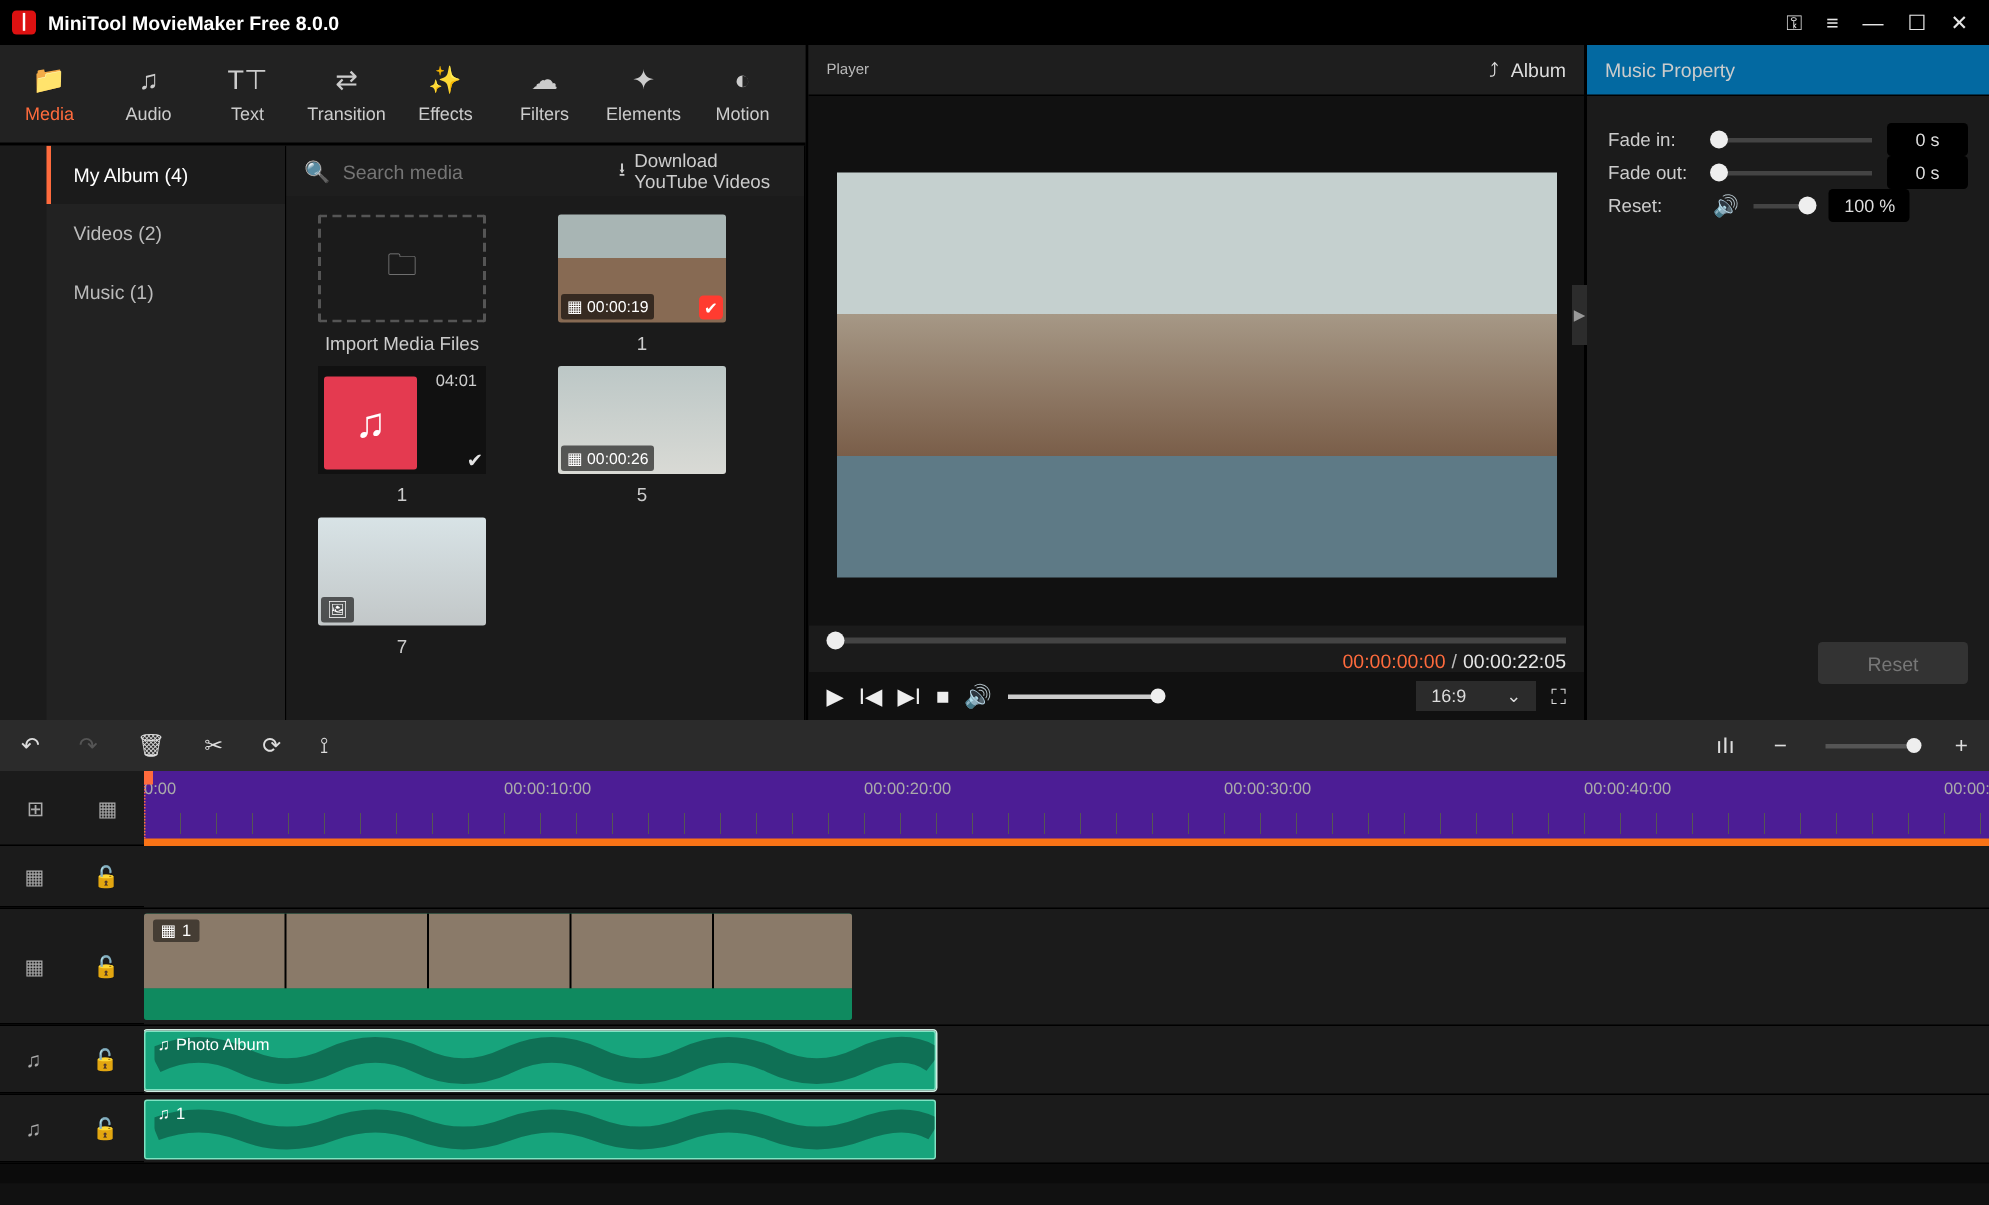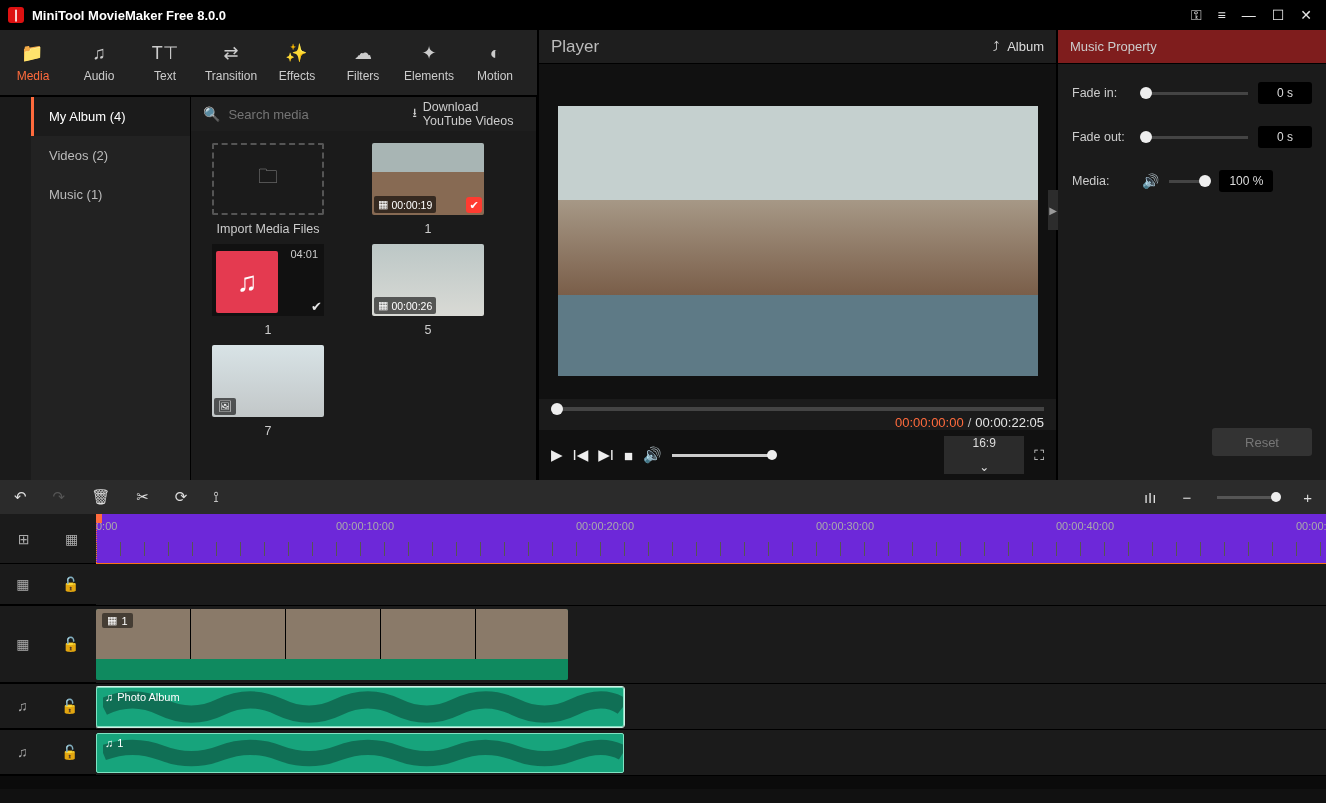--- a/index.html
+++ b/index.html
@@ -43,60 +43,60 @@
   .thumb.music{ background:#e43a50; display:flex; align-items:center; justify-content:center; color:#fff; font-size:28px; width:62px; height:62px; margin-top:3px;}
   .music-wrap{ width:112px; height:72px; background:#111; display:flex; align-items:flex-start; padding:4px; position:relative;}
   .music-wrap .time{ position:absolute; right:6px; top:4px; color:#ccc; font-size:11px;}
   .cell .label { color:#ccc; font-size:12.5px; margin-top:7px; text-align:center;}
   .thumb.sky{ background: linear-gradient(#bcc7c6,#d9dad5);}
   .thumb.rocks{ background: linear-gradient(#a8b5b4 40%, #876a53 40%);}
   .thumb.pic{ background: linear-gradient(#d8e3e6, #c2c7c8);}
   .thumb .img-ico{ position:absolute; left:2px; bottom:2px; background:rgba(0,0,0,.6); color:#fff; font-size:11px; padding:2px 4px; border-radius:2px;}
   
   .player-head{ height:34px; display:flex; align-items:center; padding:0 12px; background:#1e1e1e; color:#bbb; gap:8px; border-bottom:1px solid #000;}
-  .player-head .pname{ flex:1; font-size:17px;}
+  .player-head .pname{ flex:1; font-size:10px;}
   .player-head .export{ color:#ddd; font-size:13px; display:flex; align-items:center; gap:8px; cursor:pointer;}
   .player-video{ flex:1; display:flex; align-items:center; justify-content:center; padding:18px 12px 0 12px; background:#111;}
   .player-video .frame{ width:480px; height:270px; background: linear-gradient(to bottom, #c5d0cf 0%, #c5d0cf 35%, #a69886 35%, #7a5e49 70%, #5e7a86 70%);}
   .player-transport{ padding:6px 12px 6px 12px; background:#111; display:flex; align-items:center; gap:10px; font-size:13px;}
   .seekbar{ width:100%; padding:0 12px;}
   .seek{ height:4px; background:#444; position:relative; margin:8px 0;}
   .seek .knob{ width:12px; height:12px; background:#eee; border-radius:50%; position:absolute; left:0; top:-4px;}
   .times{ display:flex; justify-content:flex-end; gap:4px; padding:0 12px; font-size:13px; margin-top:-4px;}
   .times .cur{ color:#ff6b3d;}
   .times .sep{ color:#bbb;}
   .transport-ico{ color:#eee; font-size:15px; cursor:pointer;}
   .vol-line{ flex:0 0 100px; height:3px; background:#ccc; position:relative;}
   .vol-line .knob{ width:10px; height:10px; background:#eee; border-radius:50%; position:absolute; right:-5px; top:-4px;}
-  .aspect{ width:80px; height:38px; background:#2b2b2b; color:#ddd; display:flex; align-items:center; justify-content:space-between; padding:0 10px; font-size:12px; margin-left:auto;flex-direction:column;}
+  .aspect{ width:80px; height:20px; background:#2b2b2b; color:#ddd; display:flex; align-items:center; justify-content:space-between; padding:0 10px; font-size:12px; margin-left:auto;}
   .fs-ico{ color:#ddd; font-size:14px; cursor:pointer;}
   
-  .props-head{ height:34px; display:flex; align-items:center; padding:0 12px; background:#7f1d1d; color:#ccc; font-size:13px; border-bottom:1px solid #000;}
-  .props-body{ padding:18px 14px; display:flex; flex-direction:column; gap:22px;}
+  .props-head{ height:34px; display:flex; align-items:center; padding:0 12px; background:#0369a1; color:#ccc; font-size:13px; border-bottom:1px solid #000;}
+  .props-body{ padding:18px 14px; display:flex; flex-direction:column; }
   .prop{ display:flex; align-items:center; gap:10px; font-size:12.5px; color:#ccc;}
   .prop .plabel{ width:60px;}
   .prop .slider{ flex:1; height:3px; background:#444; position:relative;}
   .prop .slider .knob{ width:12px; height:12px; background:#eee; border-radius:50%; position:absolute; left:-2px; top:-5px;}
   .prop .slider.full .knob{ left:auto; right:-2px;}
   .prop .val{ width:54px; height:22px; background:#000; color:#ddd; font-size:12px; display:flex; align-items:center; justify-content:center; border-radius:3px;}
   .prop .vol-ico{ color:#ddd; font-size:14px;}
   .reset{ position:absolute; bottom:24px; right:14px; width:100px; height:28px; background:#333; color:#777; display:flex; align-items:center; justify-content:center; font-size:13px; border-radius:3px;}
   .collapse{ position:absolute; left:-10px; top:160px; width:10px; height:40px; background:#2c2c2c; color:#999; font-size:10px; display:flex; align-items:center; justify-content:center; cursor:pointer;}
   
   .timeline{ background:#1b1b1b;}
   .tl-tools{ height:34px; background:#2b2b2b; display:flex; align-items:center; padding:0 14px; gap:26px;}
   .tl-tools .ico{ color:#ddd; font-size:15px; cursor:pointer;}
   .tl-tools .ico.dim{ color:#555;}
   .tl-tools .spacer{ flex:1;}
   .zoom-slider{ width:60px; height:3px; background:#555; position:relative;}
   .zoom-slider .knob{ width:10px; height:10px; background:#eee; border-radius:50%; position:absolute; right:-4px; top:-4px;}
   .ruler-row{ height:50px; display:flex; background:#111;}
   .track-head{ width:96px; display:flex; align-items:center; justify-content:space-around; background:#1b1b1b; border-bottom:1px solid #000;}
   .track-head .hico{ color:#aaa; font-size:14px; cursor:pointer;}
-  .ruler{ flex:1; position:relative; background:#6d28d9; border-bottom:1px solid #f97316; overflow:hidden;}
+  .ruler{ flex:1; position:relative; background:#4c1d95; border-bottom:5px solid #f97316; overflow:hidden;}
   .ruler .playhead{ position:absolute; left:0; top:0; bottom:-260px; width:1px; border-left:1px dotted #ff6b3d;}
   .ruler .playhead::before{content:""; position:absolute; left:-4px; top:0; width:9px; height:9px; background:#ff6b3d;}
   .ruler .marks{ position:absolute; top:6px; left:0; right:0; color:#aaa; font-size:11px; display:flex;}
   .ruler .mark{ width:240px; flex:0 0 240px;}
   .ruler .ticks{ position:absolute; top:28px; left:0; right:0; height:14px; background: repeating-linear-gradient(to right, #555 0 1px, transparent 1px 24px);}
   .track{ height:50px; display:flex; background:#1b1b1b; border-bottom:1px solid #000;}
   .track.tall{ height:78px;}
   .track-body{ flex:1; position:relative; overflow:hidden;}
   .clip{ position:absolute; top:3px; bottom:3px; left:0; border-radius:2px;}
   .clip.video{ width:472px; background:#18694f; overflow:hidden;}
@@ -278,21 +278,21 @@
         <div class="val">0 s</div>
       </div>
       <div class="prop">
         <span class="plabel">Fade out:</span>
         <div class="slider">
             <div class="knob"></div>
           </div>
         <div class="val">0 s</div>
       </div>
       <div class="prop">
-        <span class="plabel">Media:</span>
+        <span class="plabel">Reset:</span>
         <span class="vol-ico">🔊</span>
         <div class="slider full" style="flex:0 0 40px;">
             <div class="knob"></div>
           </div>
         <div class="val">100 %</div>
       </div>
     </div>
     <div class="reset">Reset</div>
   </div>
 </div>

